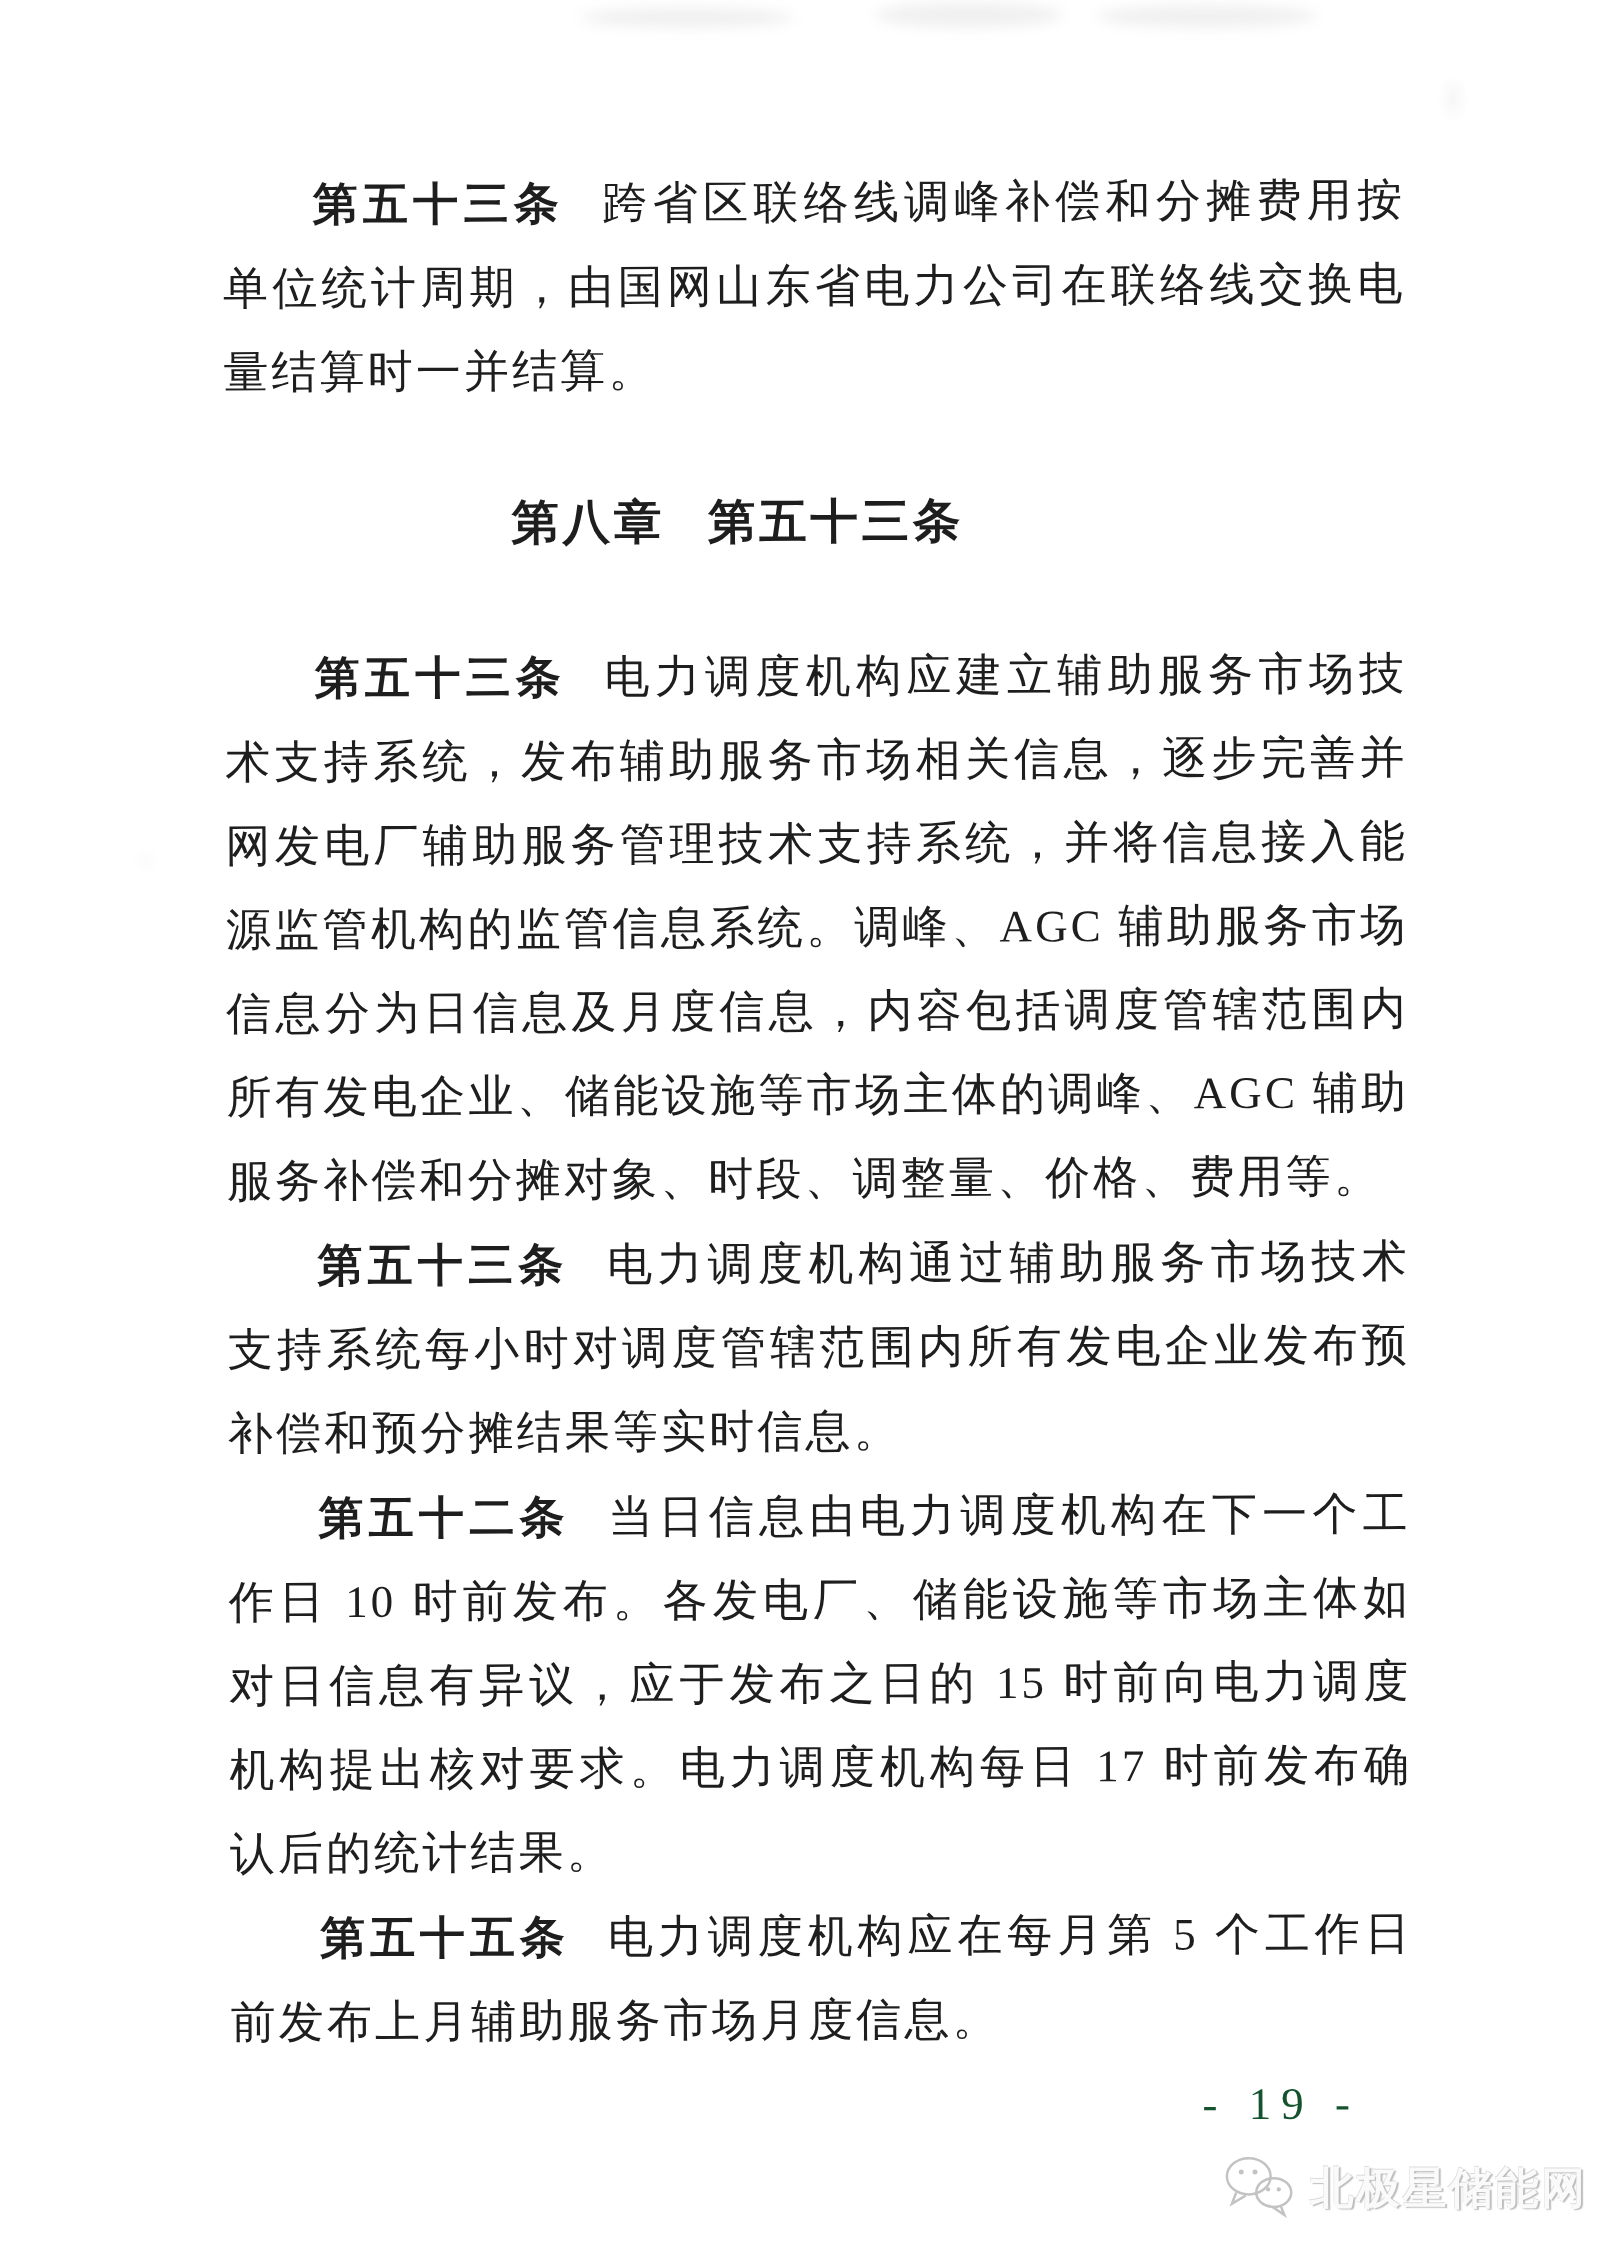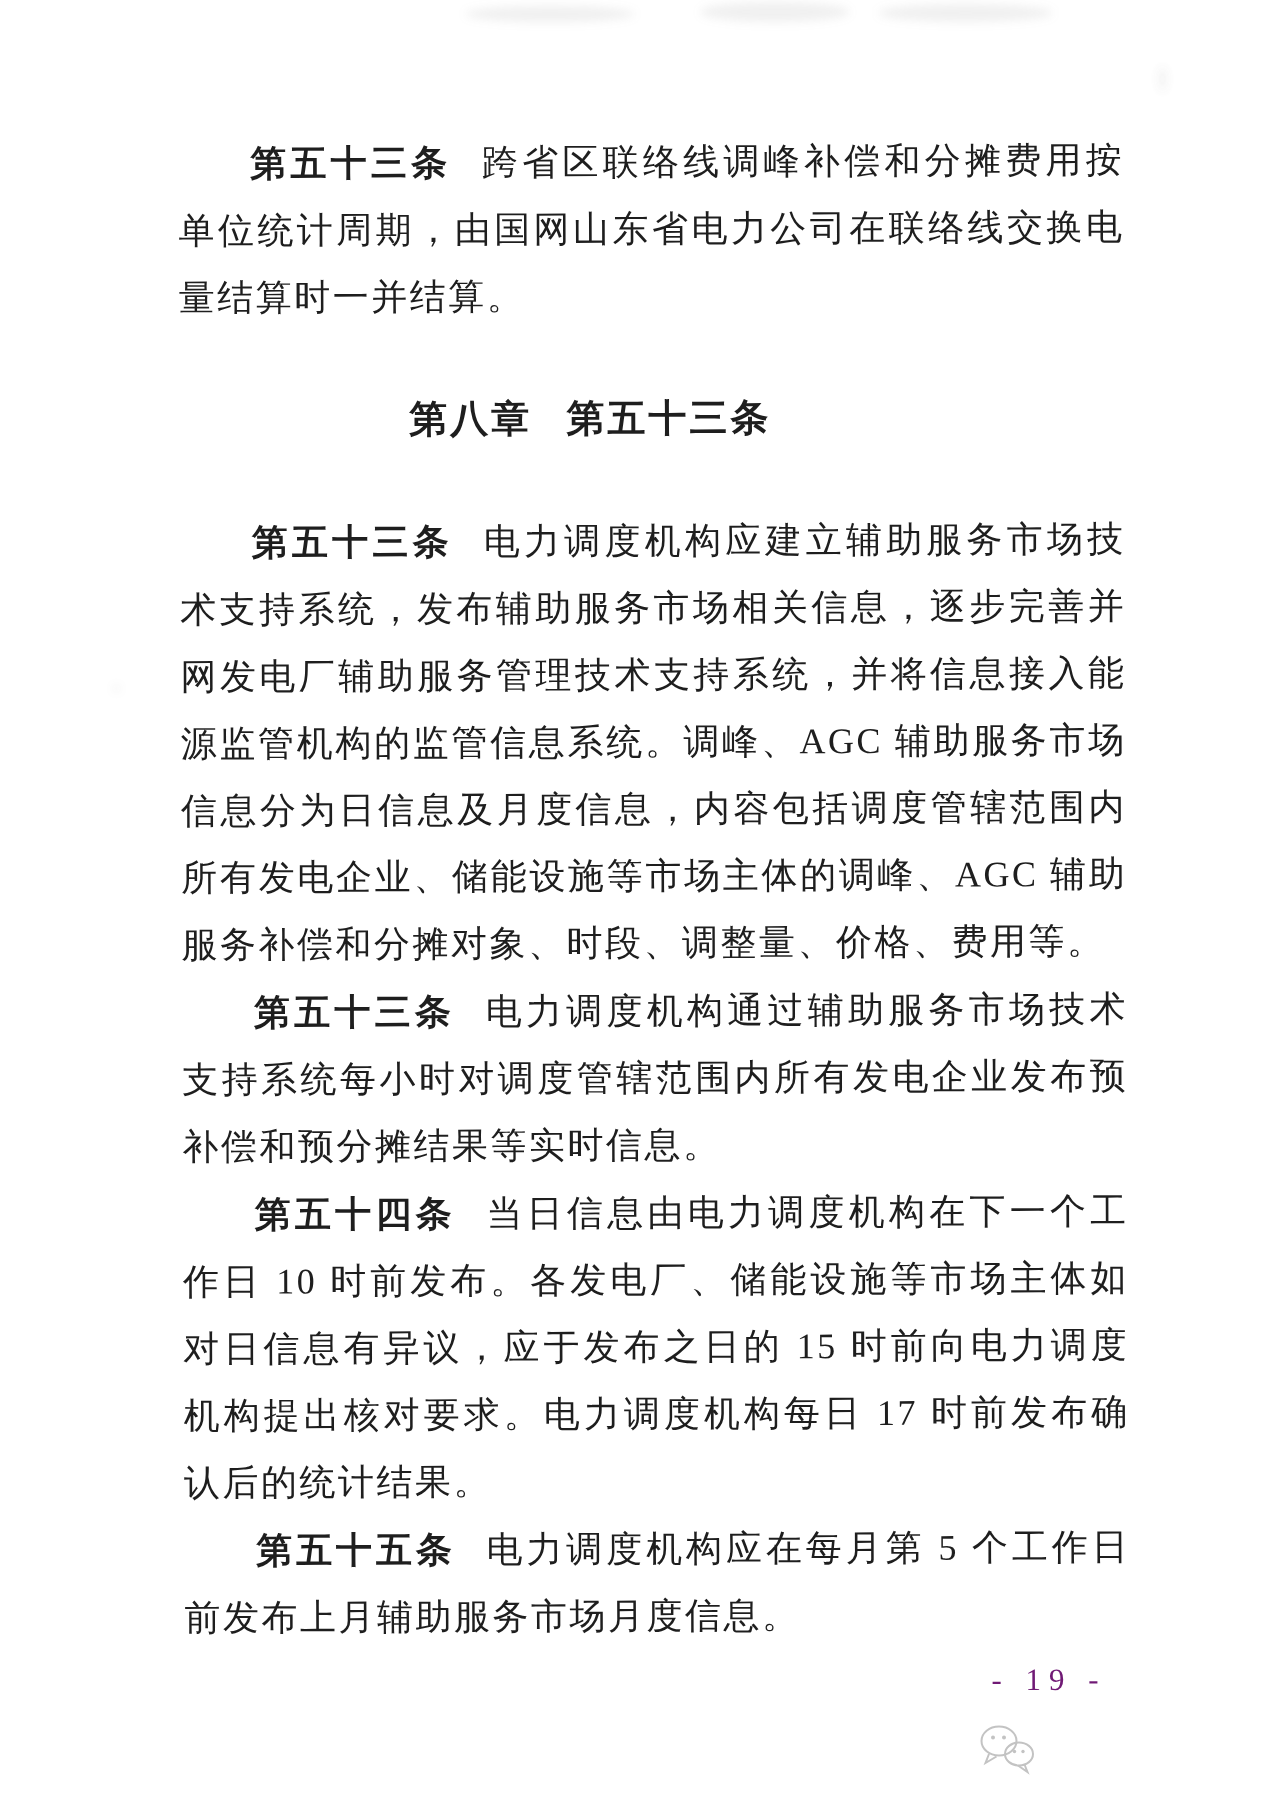--- a/index.html
+++ b/index.html
@@ -42,27 +42,27 @@
     left: -62px;
     font-family: "Liberation Sans", "DejaVu Sans", sans-serif;
     font-weight: 700;
     font-size: 38px;
     letter-spacing: 3px;
   }
   .chapter-heading .chapter-no { margin-right: 0.9em; text-align: center; }
   
   .page-number {
     position: absolute;
-    left: 964px;
+    left: 940px;
     top: 1662px;
     width: 170px;
     text-align: center;
-    font-size: 31px;
+    font-size: 36px;
     letter-spacing: 8px;
-    color: #701a75;
+    color: #14532d;
     transform: rotate(-0.3deg);
   }
   
   .watermark {
     position: absolute;
     left: 978px;
     top: 1722px;
     display: flex;
     align-items: center;
     gap: 8px;
@@ -104,21 +104,21 @@
 <div class="text-block">
 
   <p class="article"><span class="lead">第五十三条</span><span>跨省区联络线调峰补偿和分摊费用按单位统计周期，由国网山东省电力公司在联络线交换电量结算时一并结算。</span></p>
 
   <h2 class="chapter-heading"><span class="chapter-no">第八章</span><span>第五十三条</span></h2>
 
   <p class="article"><span class="lead">第五十三条</span><span>电力调度机构应建立辅助服务市场技术支持系统，发布辅助服务市场相关信息，逐步完善并网发电厂辅助服务管理技术支持系统，并将信息接入能源监管机构的监管信息系统。调峰、AGC 辅助服务市场信息分为日信息及月度信息，内容包括调度管辖范围内所有发电企业、储能设施等市场主体的调峰、AGC 辅助服务补偿和分摊对象、时段、调整量、价格、费用等。</span></p>
 
   <p class="article"><span class="lead">第五十三条</span><span>电力调度机构通过辅助服务市场技术支持系统每小时对调度管辖范围内所有发电企业发布预补偿和预分摊结果等实时信息。</span></p>
 
-  <p class="article"><span class="lead">第五十四条</span><span>当日信息由电力调度机构在下一个工作日 10 时前发布。各发电厂、储能设施等市场主体如对日信息有异议，应于发布之日的 15 时前向电力调度机构提出核对要求。电力调度机构每日 17 时前发布确认后的统计结果。</span></p>
+  <p class="article"><span class="lead">第五十二条</span><span>当日信息由电力调度机构在下一个工作日 10 时前发布。各发电厂、储能设施等市场主体如对日信息有异议，应于发布之日的 15 时前向电力调度机构提出核对要求。电力调度机构每日 17 时前发布确认后的统计结果。</span></p>
 
   <p class="article"><span class="lead">第五十五条</span><span>电力调度机构应在每月第 5 个工作日前发布上月辅助服务市场月度信息。</span></p>
 
 </div>
 
 <div class="page-number">- 19 -</div>
 
 <div class="watermark">
   <span class="watermark-icon">
     <svg width="62" height="56" viewBox="0 0 62 56">
@@ -129,13 +129,14 @@
         <path d="M46.5 42.5 L49.5 50 L40 43.5"></path>
       </g>
       <g fill="#c3c3c3">
         <circle cx="15" cy="15.5" r="2"></circle>
         <circle cx="26" cy="15.5" r="2"></circle>
         <circle cx="36.5" cy="29.5" r="1.7"></circle>
         <circle cx="45" cy="29.5" r="1.7"></circle>
       </g>
     </svg>
   </span>
+  <span class="watermark-text">北极星储能网</span>
 </div>
 
 </body></html>

